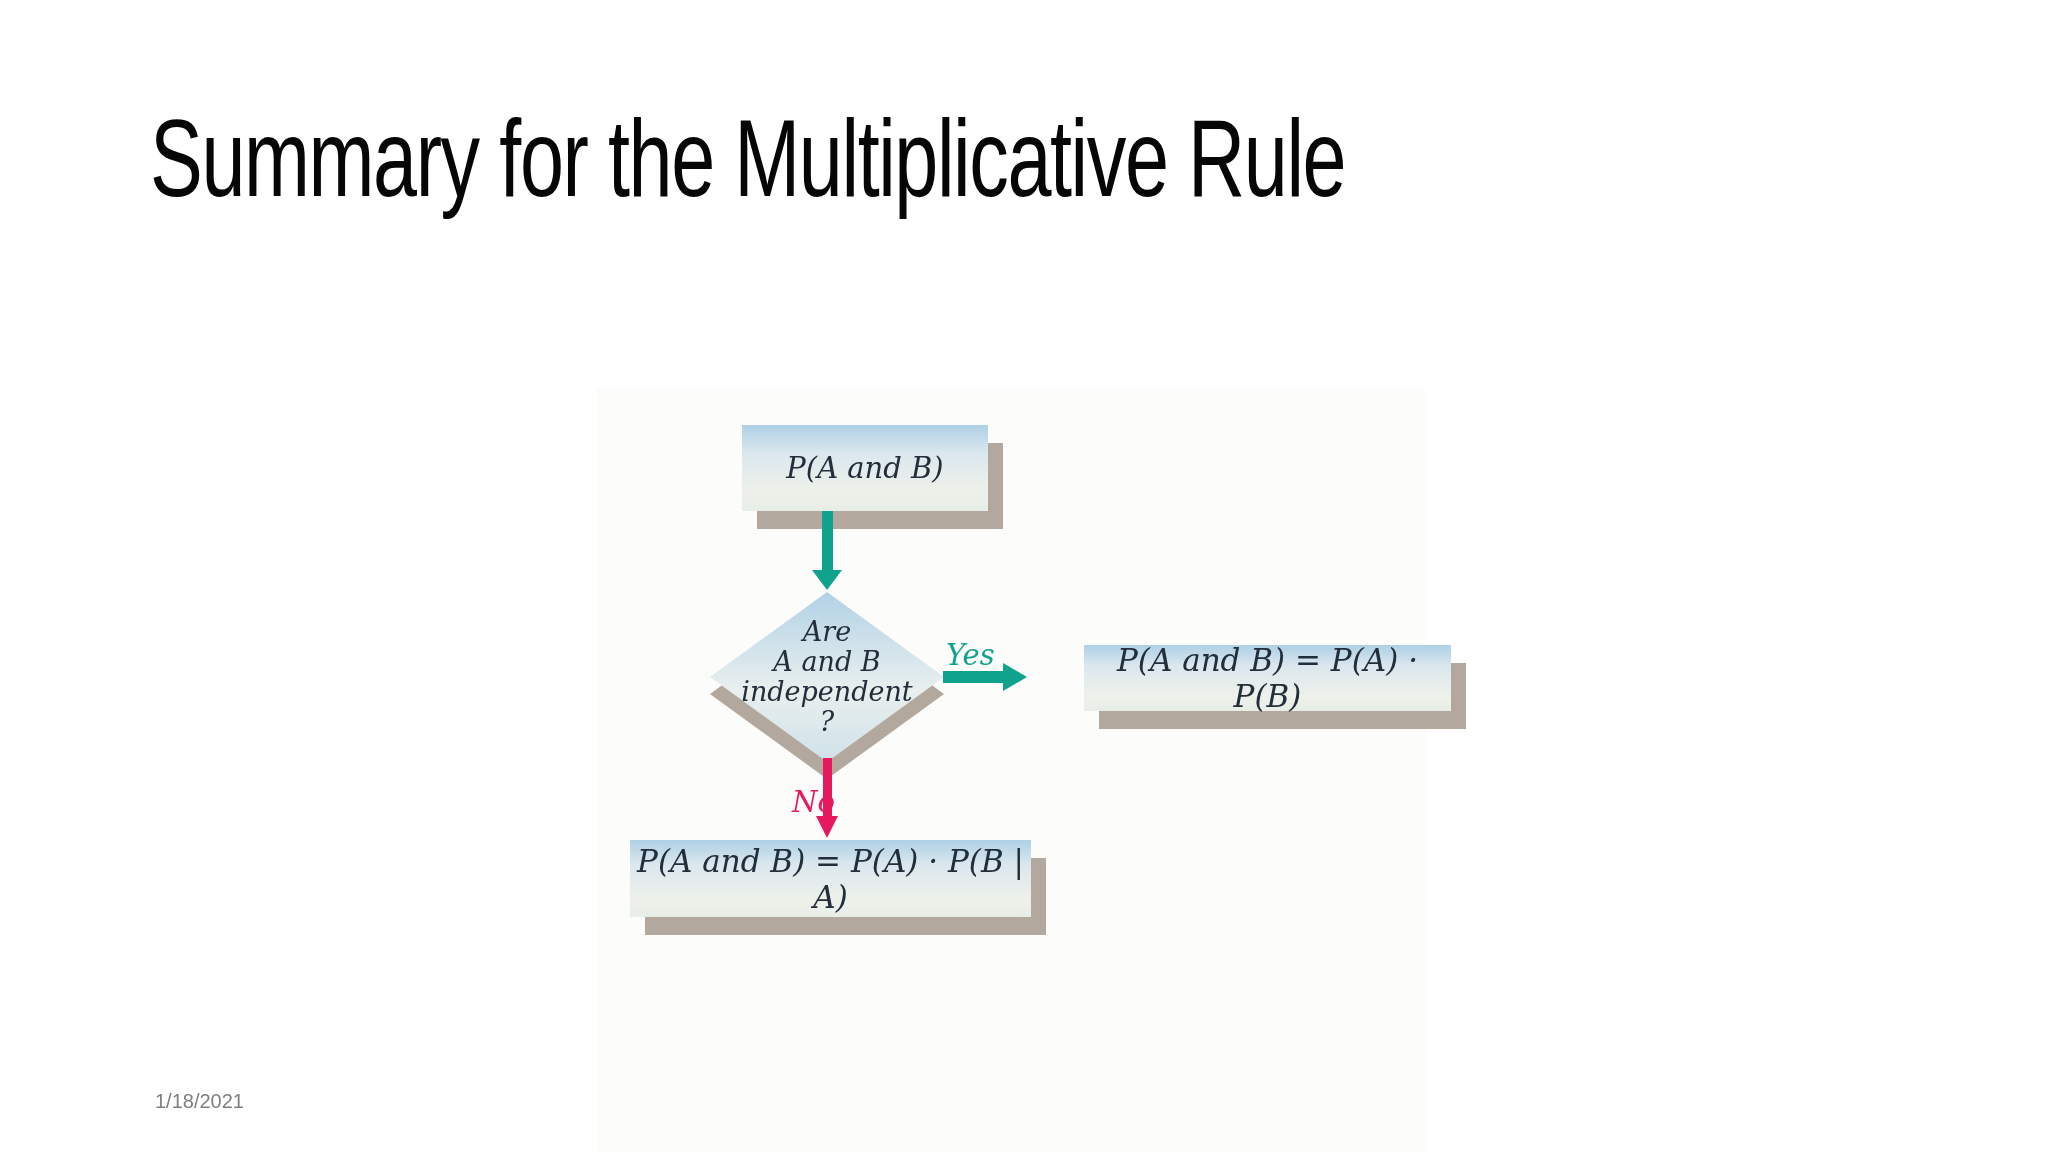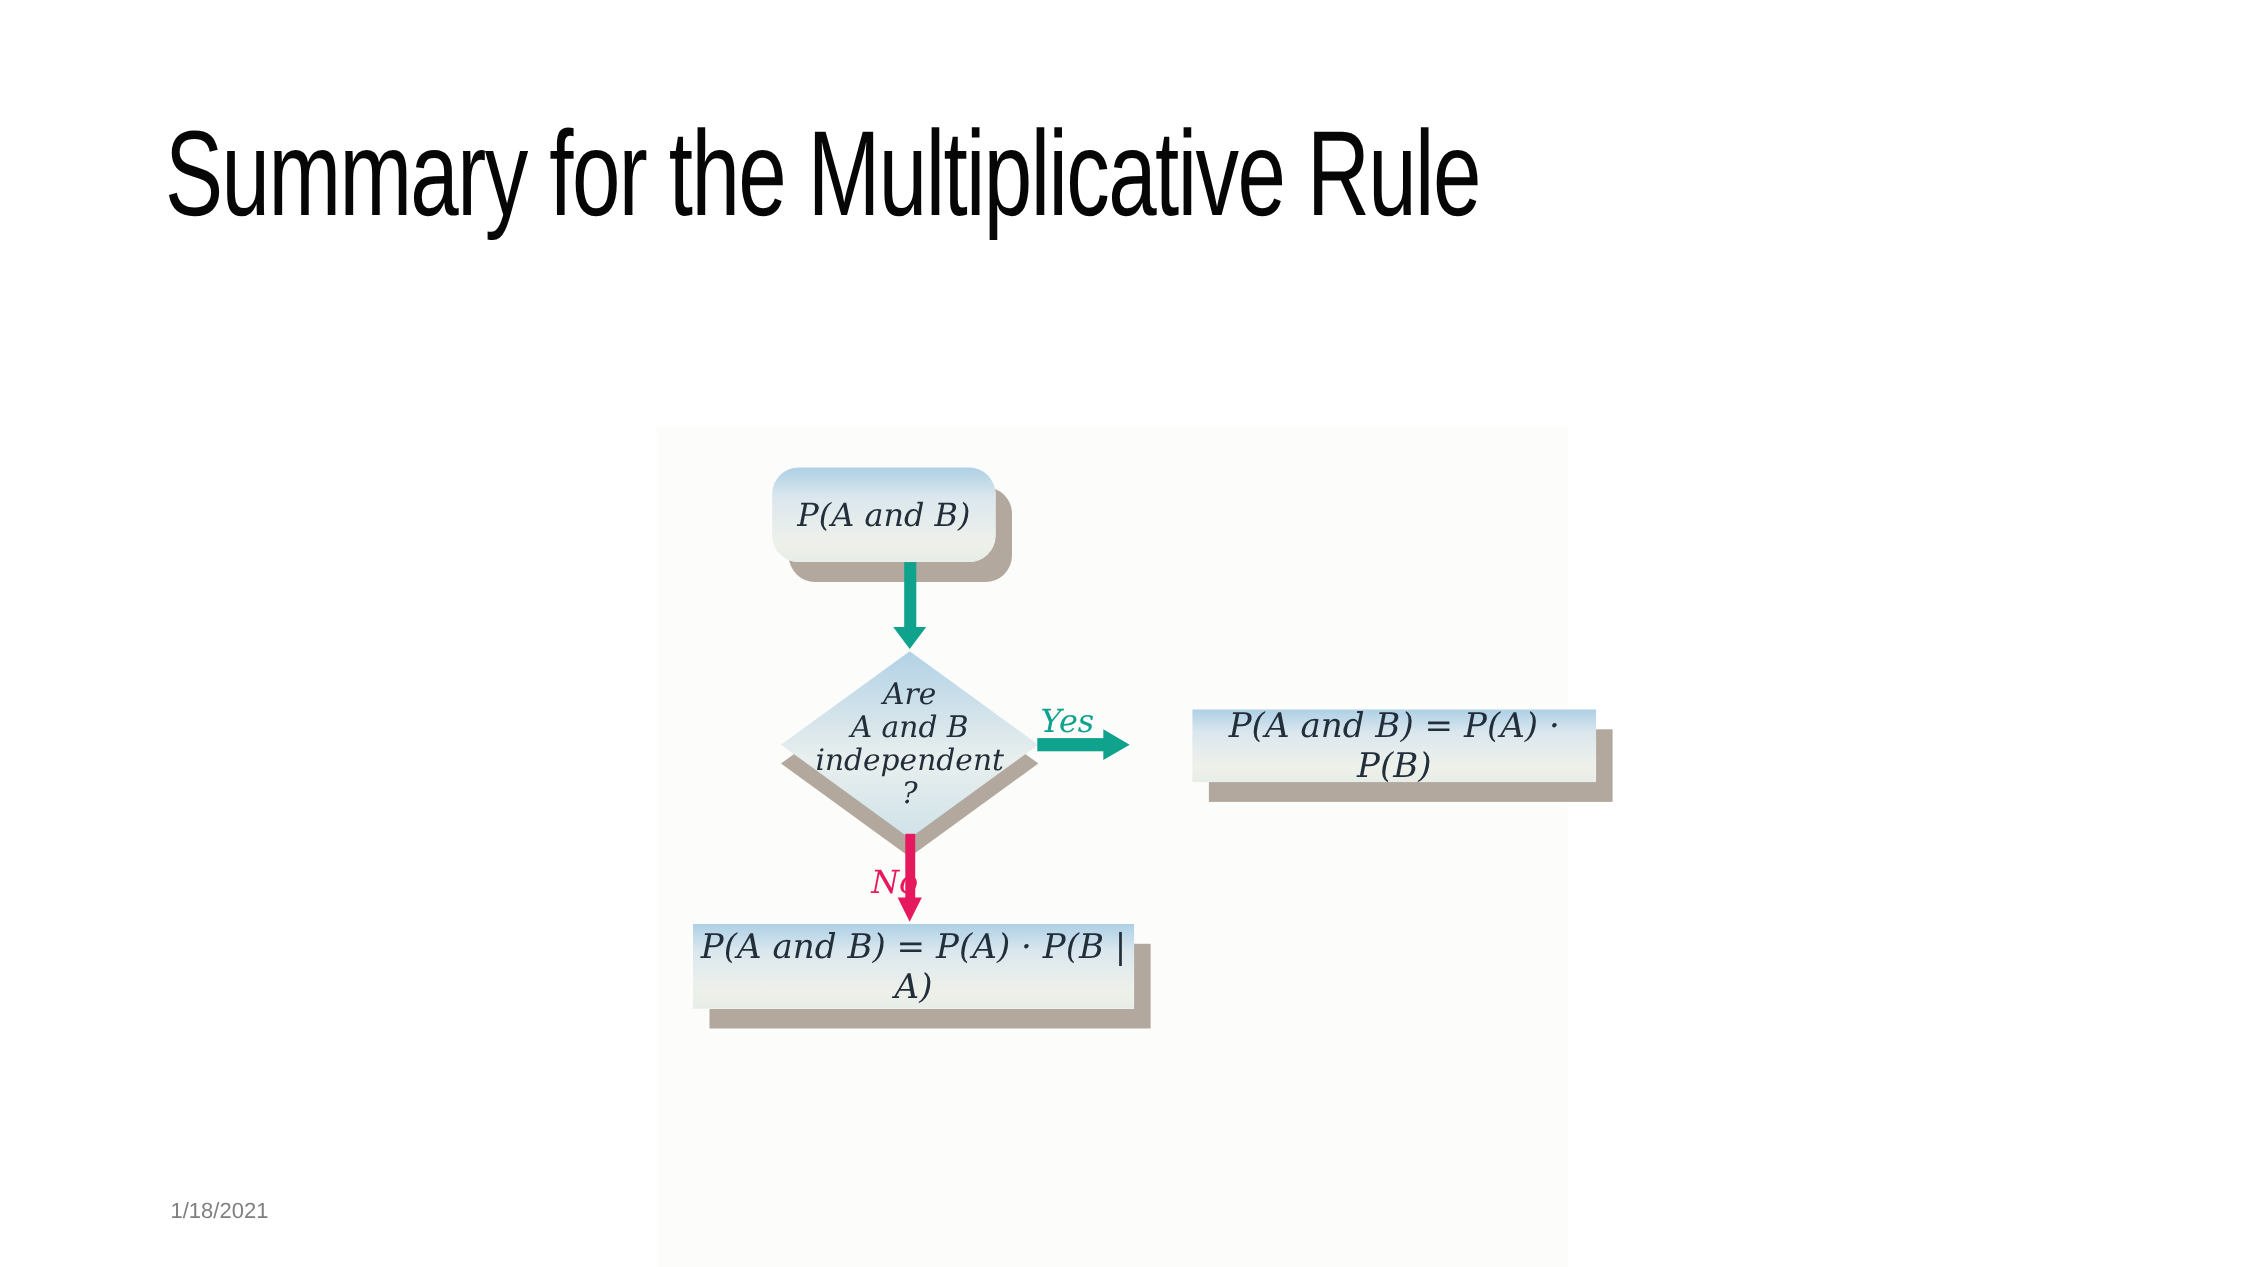--- a/index.html
+++ b/index.html
@@ -25,21 +25,21 @@
 
   .fc-text { font-family:"DejaVu Serif", serif; font-style:italic; color:var(--text,#222e3a); }
 
   .box {
     position:absolute; display:flex; flex-direction:column;
     justify-content:center; align-items:center; text-align:center;
     background:linear-gradient(180deg, var(--box_top,#aed0e5) 0%, #dbe7ee 32%, var(--box_bottom,#eef1ea) 78%, #e7ede7 100%);
     box-shadow:15px 18px 0 var(--shadow,#b2a89e);
     z-index:2;
   }
-  .start-box { left:702px; top:425px; width:203px; height:86px; font-size:29px; line-height:37px;border-radius:24px; }
+  .start-box { left:742px; top:425px; width:246px; height:86px; font-size:29px; line-height:37px; }
   .yes-box   { left:1084px; top:645px; width:367px; height:66px; font-size:31px; }
   .no-box    { left:630px;  top:840px; width:401px; height:77px; font-size:31px; }
 
   .diamond-wrap { position:absolute; left:710px; top:592px; width:234px; height:170px; z-index:2; }
   .diamond-shadow {
     position:absolute; left:0; top:17px; width:100%; height:100%;
     background:var(--shadow,#b2a89e);
     clip-path:polygon(50% 0, 100% 50%, 50% 100%, 0 50%);
   }
   .diamond {

